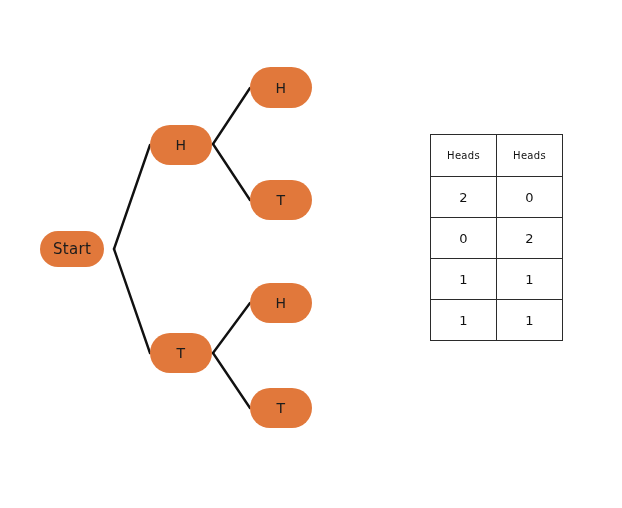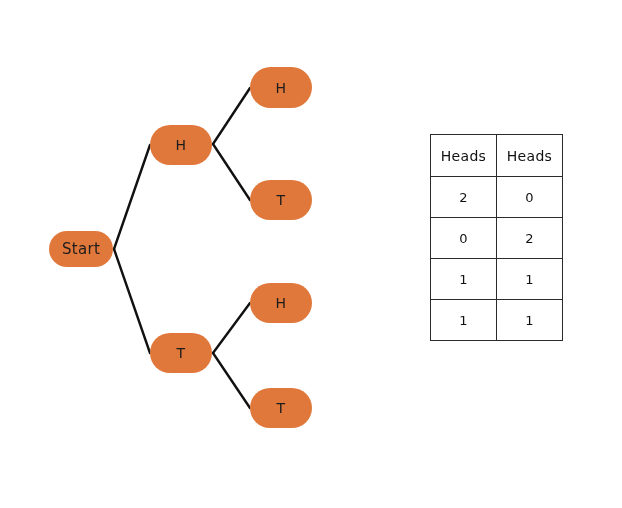--- a/index.html
+++ b/index.html
@@ -45,21 +45,21 @@
     table-layout: fixed;
   }
   #results-table th, #results-table td {
     border: 1.6px solid var(--table-border, #2b2b2b);
     vertical-align: middle;
     text-align: center;
     padding: 0;
   }
   #results-table th {
     font-weight: 500;
-    font-size: 14px;
+    font-size: 10px;
     letter-spacing: 0.3px;
     height: 41px;
     width: 64px;
   }
   #results-table td {
     font-size: 13px;
     height: 40px;
   }
 </style>
 </head>
@@ -68,21 +68,21 @@
 <div id="canvas">
   <svg id="edges" xmlns="http://www.w3.org/2000/svg">
       <line x1="114" y1="249" x2="150" y2="145" class="edge"></line>
       <line x1="114" y1="249" x2="150" y2="353" class="edge"></line>
       <line x1="213" y1="144" x2="250" y2="88" class="edge"></line>
       <line x1="213" y1="144" x2="250" y2="200" class="edge"></line>
       <line x1="213" y1="353" x2="250" y2="303" class="edge"></line>
       <line x1="213" y1="353" x2="250" y2="408" class="edge"></line>
     </svg>
   <div id="nodes">
-      <div class="node start" style="left: 49px; top: 231px; width: 64px; height: 36px;">
+      <div class="node start" style="left: 40px; top: 231px; width: 64px; height: 36px;">
         <span>Start</span>
       </div>
       <div class="node" style="left: 150px; top: 125px; width: 62px; height: 40px;">
         <span>H</span>
       </div>
       <div class="node" style="left: 150px; top: 333px; width: 62px; height: 40px;">
         <span>T</span>
       </div>
       <div class="node" style="left: 250px; top: 67px; width: 62px; height: 41px;">
         <span>H</span>

